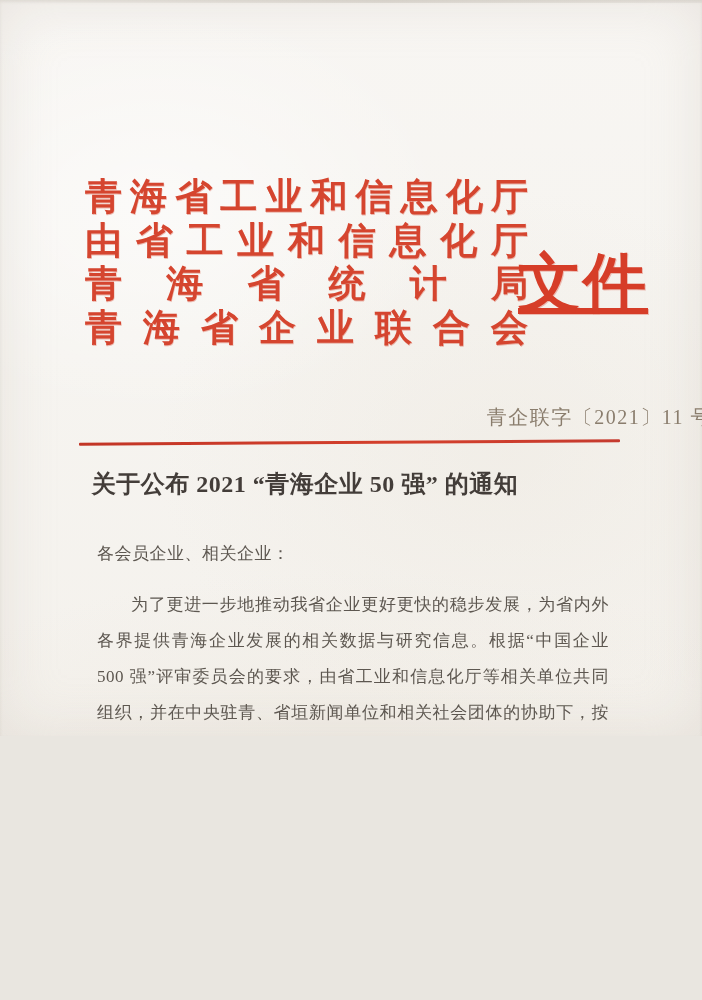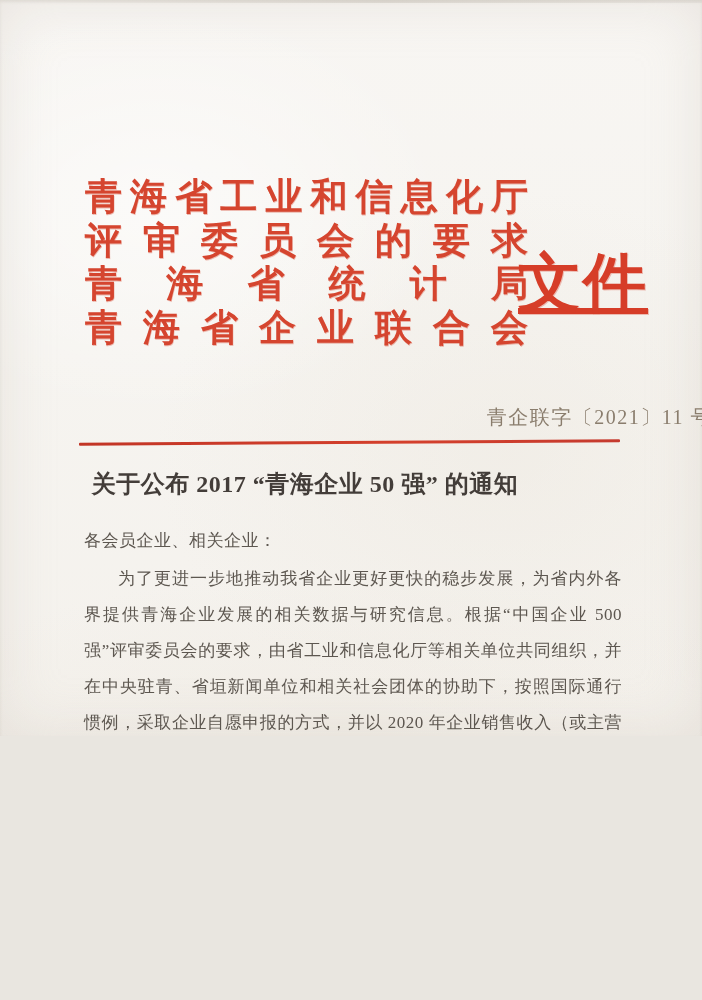--- a/index.html
+++ b/index.html
@@ -99,42 +99,42 @@
     position: absolute;
     left: 82px;
     top: 521px;
     width: 542px;
     font-size: 17px;
     line-height: 36px;
     color: #5d5750;
     text-align: justify;
     letter-spacing: 0.5px;
   }
-  .notice-body p { margin: 2px; }
+  .notice-body p { margin: 15px; }
   .para { text-indent: 2em; }
   .salutation { text-indent: 0; }
 </style>
 </head>
 <body>
 
 <div class="page">
 
   <div class="letterhead">
     <div class="lh-line">青海省工业和信息化厅</div>
-    <div class="lh-line">评审委员会的要求</div>
+    <div class="lh-line">由省工业和信息化厅</div>
     <div class="lh-line">青海省统计局</div>
     <div class="lh-line">青海省企业联合会</div>
   </div>
 
   <div class="wenjian">文件</div>
 
   <div class="doc-number">青企联字〔2021〕11 号</div>
 
   <div class="red-divider"></div>
 
-  <h1 class="title">关于公布 2017 “青海企业 50 强” 的通知</h1>
+  <h1 class="title">关于公布 2021 “青海企业 50 强” 的通知</h1>
 
   <div class="notice-body">
     <p class="salutation">各会员企业、相关企业：</p>
     <p class="para">为了更进一步地推动我省企业更好更快的稳步发展，为省内外各界提供青海企业发展的相关数据与研究信息。根据“中国企业 500 强”评审委员会的要求，由省工业和信息化厅等相关单位共同组织，并在中央驻青、省垣新闻单位和相关社会团体的协助下，按照国际通行惯例，采取企业自愿申报的方式，并以 2020 年企业销售收入（或主营业务收入）为标准，排出了“2021 年青海企业 50 强”名单。并经省内相关专家委员会审定，现将“2021 年青海企业 50 强”名单予以</p>
   </div>
 
 </div>
 
 </body></html>

